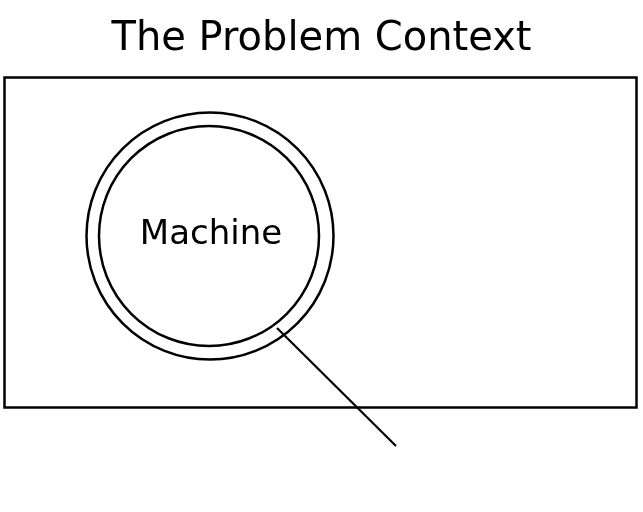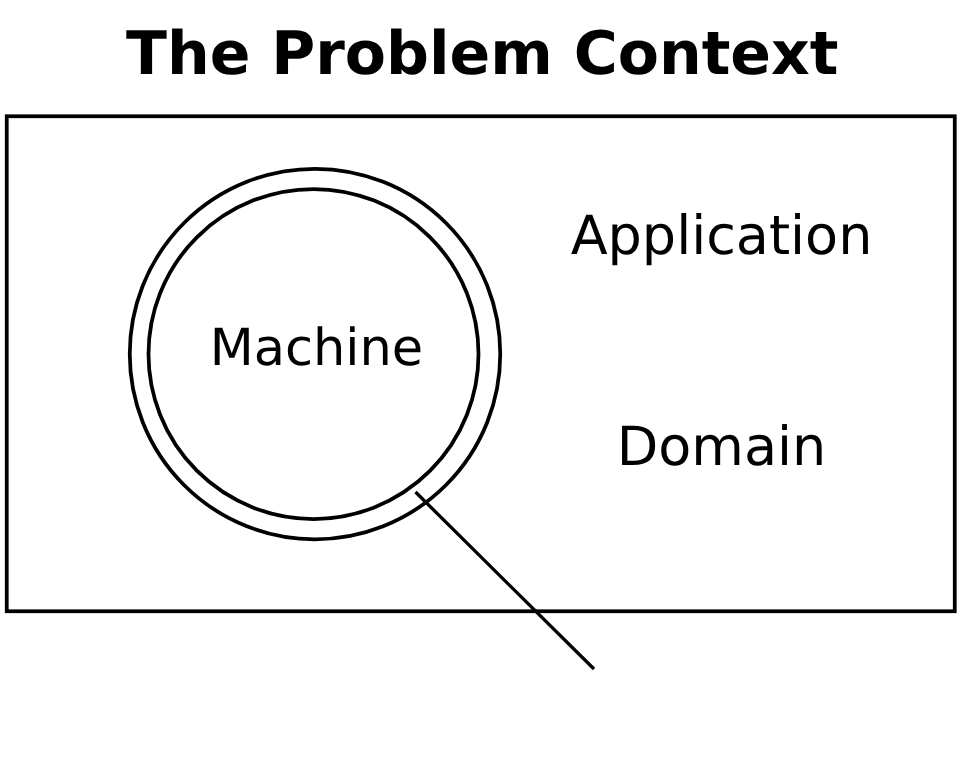--- a/index.html
+++ b/index.html
@@ -28,21 +28,20 @@
     white-space: pre;
     color: #000000;
   }
   #title {
     left: 0;
     top: 13px;
     width: 643px;
     text-align: center;
     font-size: 40px;
     line-height: 46px;
-    font-weight: bold;
   }
   #machine-label {
     left: 211px;
     top: 232px;
     transform: translate(-50%, -50%);
     font-size: 34px;
     line-height: 40px;
   }
   #application-domain-label {
     left: 481px;
@@ -69,23 +68,19 @@
     <rect x="4.5" y="77.5" width="632" height="330" fill="none" stroke-width="2.5" stroke="#000000"></rect>
     <circle cx="210" cy="236" r="123.5" fill="none" stroke-width="2.5" stroke="#000000"></circle>
     <circle cx="209" cy="236" r="110" fill="none" stroke-width="2.5" stroke="#000000"></circle>
     <line x1="277" y1="328" x2="396" y2="446" stroke-width="2.2" stroke="#000000"></line>
   </svg>
 
   <div id="title" class="txt">The Problem Context</div>
 
   <div id="machine-label" class="txt">Machine</div>
 
-  <div id="application-domain-label" class="txt">
-    <div>Application</div>
-    <div>Domain</div>
-  </div>
 
   <div id="machine-interface-label" class="txt">
     <div>Machine</div>
     
   </div>
 
 </div>
 
 </body></html>

